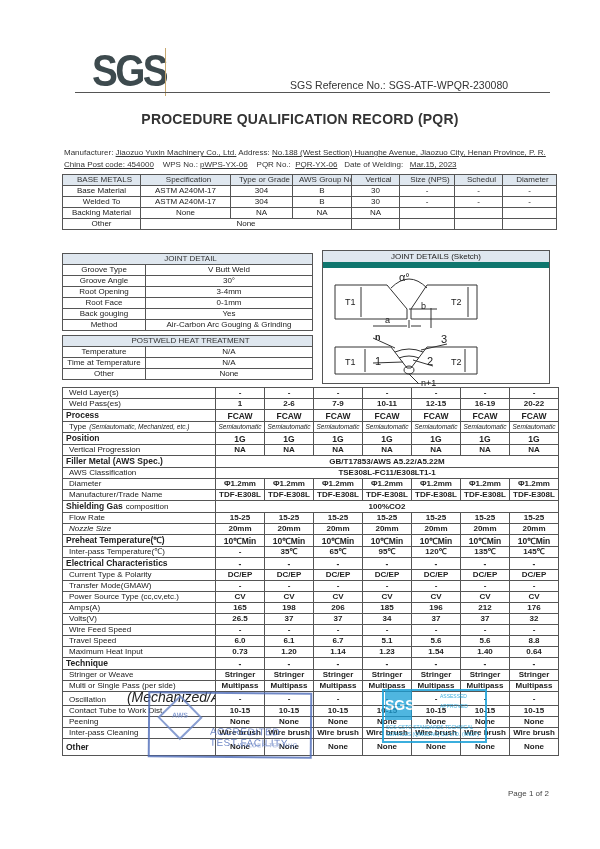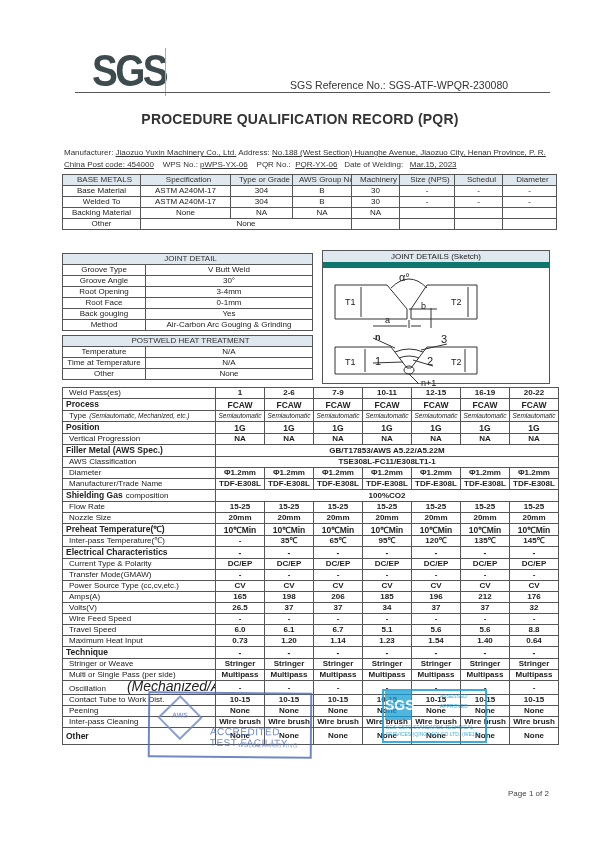--- a/index.html
+++ b/index.html
@@ -72,21 +72,21 @@
       <col style="width:55px">
       <col style="width:48px">
       <col style="width:54px">
   </colgroup>
   <tbody>
       <tr class="hdr">
     <td>BASE METALS</td>
     <td>Specification</td>
     <td>Type or Grade</td>
     <td>AWS Group No.</td>
-    <td>Machinery</td>
+    <td>Vertical</td>
     <td>Size (NPS)</td>
     <td>Schedul</td>
     <td>Diameter</td>
   </tr>
   <tr>
     <td>Base Material</td>
     <td>ASTM A240M-17</td>
     <td>304</td>
     <td>B</td>
     <td>30</td>
@@ -236,20 +236,30 @@
     <col style="width:49px">
       <col style="width:49px">
       <col style="width:49px">
       <col style="width:49px">
     <col style="width:49px">
       <col style="width:49px">
       <col style="width:49px">
   </colgroup>
   <tbody id="weld-body">
       <tr>
+        <td class="l" style="padding-left: 6px;"><span>Weld Layer(s)</span></td>
+        <td class="bold">-</td>
+        <td class="bold">-</td>
+        <td class="bold">-</td>
+        <td class="bold">-</td>
+        <td class="bold">-</td>
+        <td class="bold">-</td>
+        <td class="bold">-</td>
+      </tr>
+      <tr>
         <td class="l" style="padding-left: 6px;"><span>Weld Pass(es)</span></td>
         <td class="bold">1</td>
         <td class="bold">2-6</td>
         <td class="bold">7-9</td>
         <td class="bold">10-11</td>
         <td class="bold">12-15</td>
         <td class="bold">16-19</td>
         <td class="bold">20-22</td>
       </tr>
       <tr>
@@ -328,21 +338,21 @@
         <td class="l" style="padding-left: 6px;"><span>Flow Rate</span></td>
         <td class="bold">15-25</td>
         <td class="bold">15-25</td>
         <td class="bold">15-25</td>
         <td class="bold">15-25</td>
         <td class="bold">15-25</td>
         <td class="bold">15-25</td>
         <td class="bold">15-25</td>
       </tr>
       <tr>
-        <td class="l" style="padding-left: 6px;"><span>Nozzle Size</span></td>
+        <td class="l" style="padding-left: 6px; font-style: italic;"><span>Nozzle Size</span></td>
         <td class="bold">20mm</td>
         <td class="bold">20mm</td>
         <td class="bold">20mm</td>
         <td class="bold">20mm</td>
         <td class="bold">20mm</td>
         <td class="bold">20mm</td>
         <td class="bold">20mm</td>
       </tr>
       <tr>
         <td class="l"><span class="sec">Preheat Temperature(℃)</span></td>

